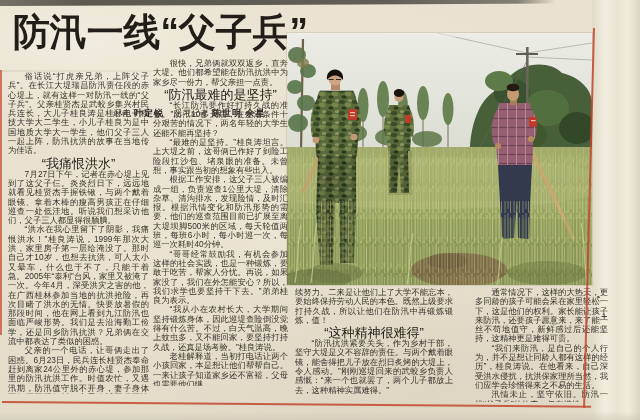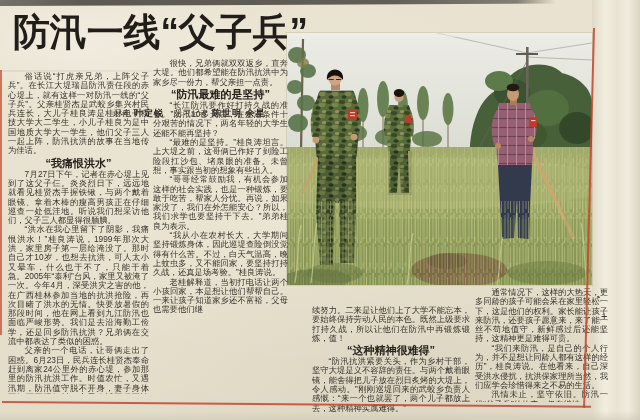--- a/index.html
+++ b/index.html
@@ -34,25 +34,25 @@
 
   .photo{position:absolute;left:287px;top:33px;width:305px;height:252px;overflow:hidden;
     box-shadow:0 0 0 1px rgba(160,150,125,.25);}
   .photo svg{display:block;}
 
   .col{position:absolute;overflow:hidden;color:#35312a;
     font-size:8.3px;line-height:9.3px;text-align:justify;text-justify:inter-ideograph;
     word-break:break-all;}
   .col p{margin:0;}
   .col .ind{text-indent:2em;}
-  .col .subhead{margin:2px 0 1px 0;font-size:11px;line-height:11px;font-weight:700;
+  .col .subhead{margin:2px 0 1px 0;font-size:13px;line-height:11px;font-weight:400;
     text-align:center;color:#24201b;}
   .colA{left:8px;  top:72px; width:141px;height:322px;}
   .colB{left:153px;top:59px; width:135px;height:327px;}
-  .colC{left:312px;top:288px;width:158px;height:114px;margin-top:18px;}
+  .colC{left:295px;top:288px;width:158px;height:114px;}
   .colD{left:475px;top:288px;width:133px;height:114px;}
 
   .redline{position:absolute;background:#c4452e;opacity:.85;}
   .redline.right{left:593px;top:28px;width:1.6px;height:380px;
     transform:rotate(1.5deg);transform-origin:top center;}
   .redline.bottom{left:2px;top:401px;width:589px;height:1.6px;
     transform:rotate(0.45deg);transform-origin:left center;}
   .redline.left{left:0;top:70px;width:1.5px;height:265px;opacity:.7;}
 
   .regmark{position:absolute;left:601px;top:310px;font-size:11px;color:#3c3a36;}
@@ -223,20 +223,21 @@
       <h3 class="subhead">“我痛恨洪水”</h3>
       <p class="para ind">7月27日下午，记者在赤心堤上见到了这父子仨。炎炎烈日下，远远地就看见桂贤杰手握铁锹，与两个戴着眼镜、拿着木棒的瘦高男孩正在仔细巡查一处低洼地。听说我们想采访他们，父子三人都显得很腼腆。</p>
       <p class="para ind">“洪水在我心里留下了阴影，我痛恨洪水！”桂良涛说，1999年那次大洪，家里房子第一层给淹没了。那时自己才10岁，也想去抗洪，可人太小又晕车，什么也干不了，只能干着急。2005年“泰利”台风，家里又被淹了一次。今年4月，深受洪灾之害的他，在广西桂林参加当地的抗洪抢险，再次目睹了洪水的无情。快要放暑假的那段时间，他在网上看到九江防汛也面临严峻形势。我们是去沿海勤工俭学，还是回乡防汛抗洪？兄弟俩在交流中都表达了类似的困惑。</p>
       <p class="para ind">父亲的一个电话，让哥俩走出了困惑。6月23日，民兵连长桂贤杰奉命赶到离家24公里外的赤心堤，参加那里的防汛抗洪工作。时值农忙，又遇汛期，防汛值守脱不开身，妻子身体不好还要喂饲料，家里农活不得不请人料理。作为家里的顶梁柱，桂贤杰自然想到了在外读书的儿子。于是，他打电话问孩子能不能回来帮帮忙……</p>
     </div>
   <div class="col colB">
       <p class="para ind">很快，兄弟俩就双双返乡，直奔大堤。他们都希望能在防汛抗洪中为家乡尽一份力，帮父亲担一点责。</p>
       <h3 class="subhead">“防汛最难的是坚持”</h3>
       <p class="para ind">“长江防汛要作好打持久战的准备。”防汛10多天后，在生活条件十分艰苦的情况下，两名年轻的大学生还能不能再坚持？</p>
       <p class="para ind">“最难的是坚持。”桂良涛坦言。上大堤之前，这哥俩已作好了到险工险段扛沙包、堵泉眼的准备。未曾想，事实跟当初的想象有些出入。</p>
+      <p class="para ind">根据工作安排，这父子三人被编成一组，负责巡查1公里大堤，清除杂草、清沟排水，发现险情，及时汇报。根据汛情变化和防汛形势的需要，他们的巡查范围目前已扩展至离大堤坝脚500米的区域，每天轮值两班，每班6小时，每小时巡一次，每巡一次耗时40分钟。</p>
       <p class="para ind">“哥哥经常鼓励我，有机会参加这样的社会实践，也是一种锻炼，要敢于吃苦，帮家人分忧。再说，如果家没了，我们在外怎能安心？所以，我们求学也要坚持干下去。”弟弟桂良为表示。</p>
       <p class="para ind">“我从小在农村长大，大学期间坚持锻炼身体，因此巡堤查险倒没觉得有什么苦。不过，白天气温高，晚上蚊虫多，又不能回家，要坚持打持久战，还真是场考验。”桂良涛说。</p>
       <p class="para ind">老桂解释道，当初打电话让两个小孩回家，本是想让他们帮帮自己。一来让孩子知道家乡还不富裕，父母也需要他们继</p>
     </div>
   <div class="col colC">
       <p class="para">续努力。二来是让他们上了大学不能忘本，要始终保持劳动人民的本色。既然上级要求打持久战，所以让他们在防汛中再锻炼锻炼，值！</p>
       <h3 class="subhead">“这种精神很难得”</h3>
       <p class="para ind">“防汛抗洪紧要关头，作为乡村干部，坚守大堤是义不容辞的责任。与两个戴着眼镜，能舍得把儿子放在烈日炙烤的大堤上，令人感动。”刚刚巡堤回来的武蛟乡负责人感慨：“来一个也就罢了，两个儿子都放上去，这种精神实属难得。”</p>
     </div>
   <div class="col colD">

